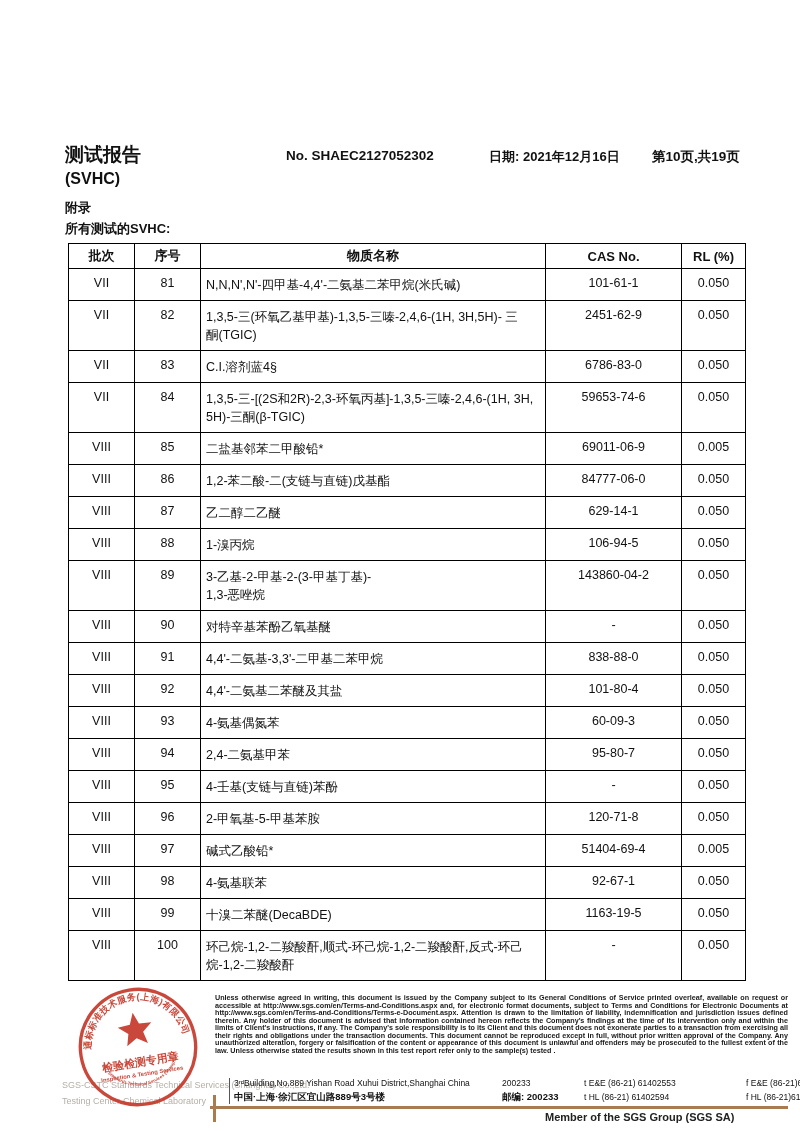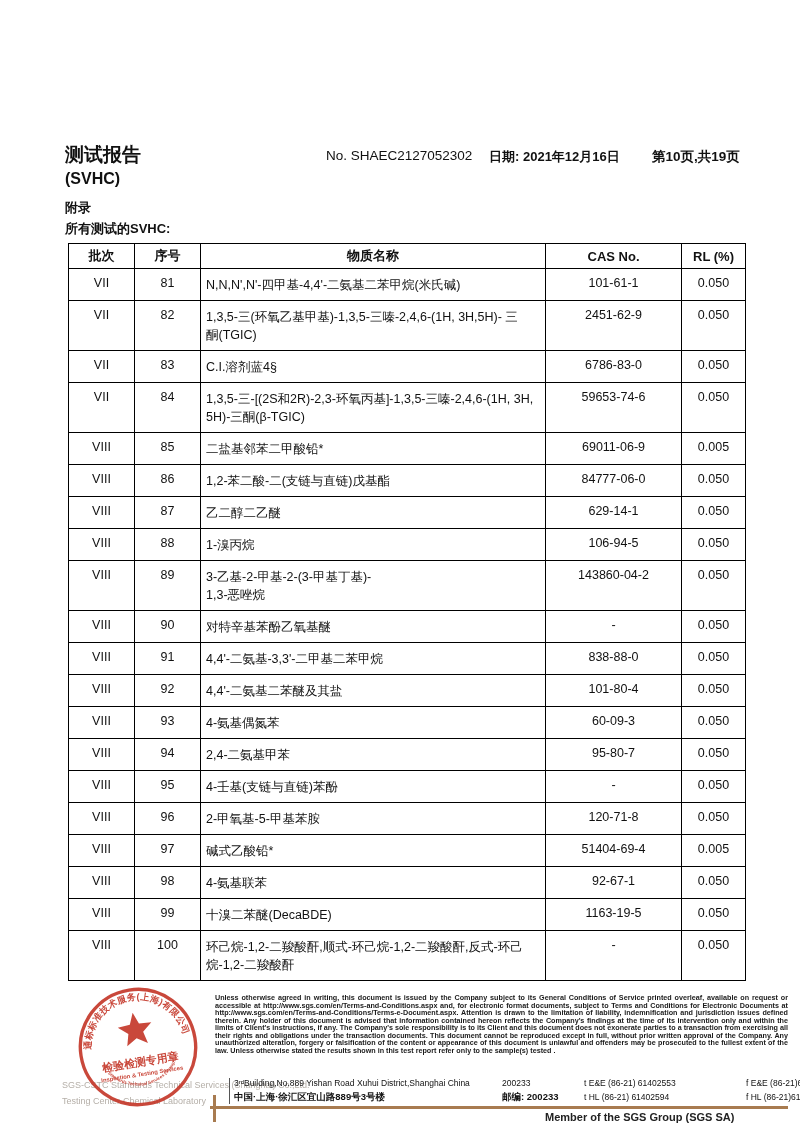--- a/index.html
+++ b/index.html
@@ -16,21 +16,21 @@
 
   
   .logo-wrap{position:absolute;left:55px;top:30px;width:240px;height:95px;}
   .logo-hline{position:absolute;left:0;top:73px;width:167px;height:2px;background:var(--logo-line-tan);}
   .logo-vline{position:absolute;left:161px;top:8px;width:2px;height:80px;background:var(--logo-line-tan);}
   .logo-text{position:absolute;left:30px;top:8px;font-size:62px;font-weight:bold;color:var(--logo-gray);line-height:66px;letter-spacing:-1px;transform:scaleY(1.02);}
 
   
   .title-main{position:absolute;left:65px;top:142px;font-size:19px;font-weight:bold;}
   .title-sub{position:absolute;left:65px;top:170px;font-size:16px;font-weight:bold;}
-  .report-no{position:absolute;left:286px;top:148px;font-size:13.5px;font-weight:normal;margin-left:40px;}
+  .report-no{position:absolute;left:286px;top:148px;font-size:13.5px;font-weight:bold;}
   .report-date{position:absolute;left:489px;top:148px;font-size:13px;font-weight:bold;}
   .report-page{position:absolute;left:652px;top:148px;font-size:13.5px;font-weight:bold;}
   .appendix{position:absolute;left:65px;top:199px;font-size:13px;font-weight:bold;}
   .subtitle{position:absolute;left:65px;top:220px;font-size:13px;font-weight:bold;}
 
   
   .svhc-table{position:absolute;left:68px;top:243px;width:677px;border-collapse:collapse;table-layout:fixed;}
   .svhc-table th,.svhc-table td{border:1.6px solid #000;font-size:12.5px;vertical-align:top;}
   .svhc-table th{height:25px;font-size:13px;font-weight:bold;text-align:center;vertical-align:middle;padding:2px 8px;}
   .svhc-table td{padding:7px 2px 6px 2px;}

